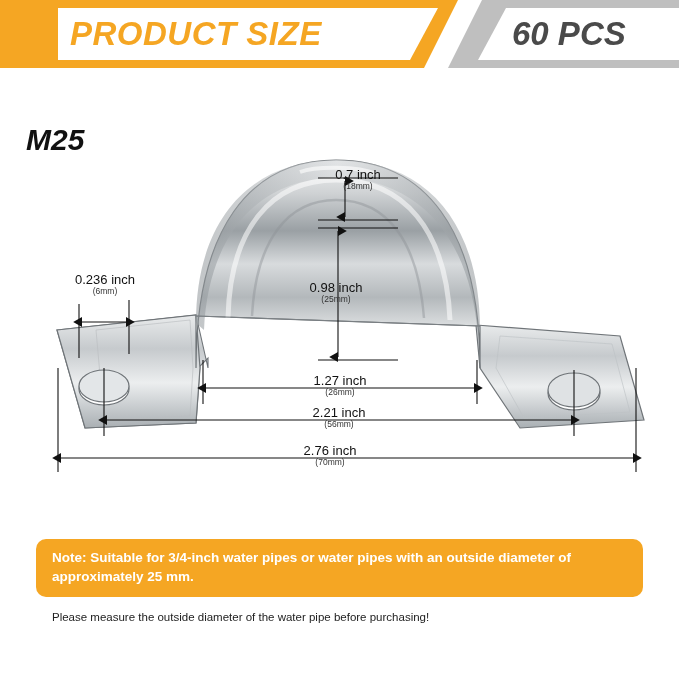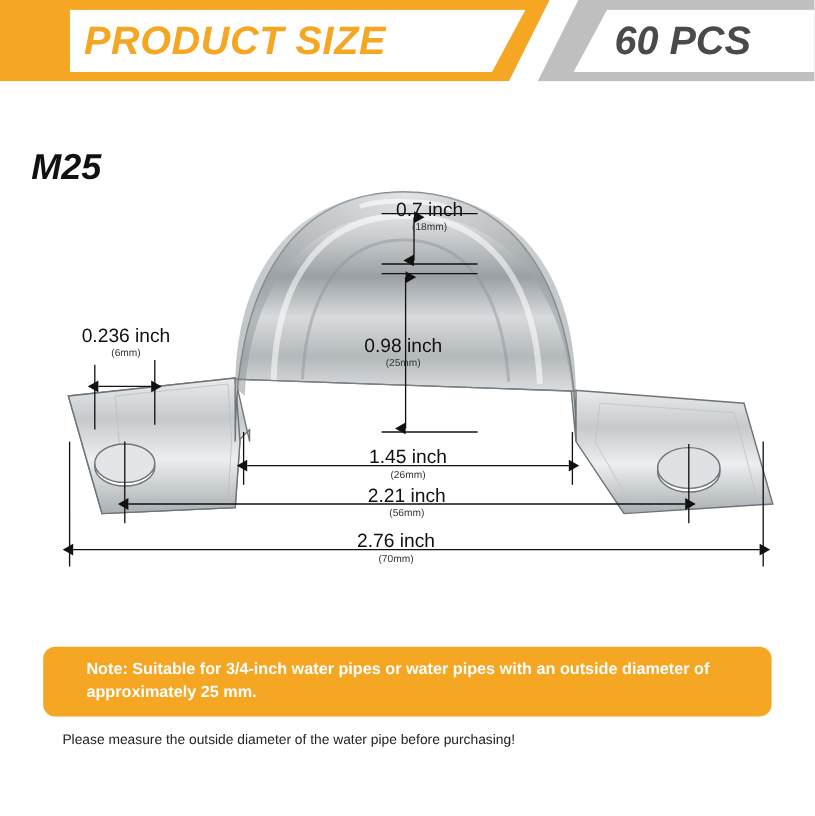--- a/index.html
+++ b/index.html
@@ -100,21 +100,21 @@
   }
 
   .dim-text {
     position: absolute;
     text-align: center;
     color: #111111;
     line-height: 1.05;
     white-space: nowrap;
   }
   .dim-main {
-    font-size: 16px;
+    font-size: 13px;
     display: block;
   }
   .dim-sub {
     font-size: 8.5px;
     display: block;
     color: #333333;
   }
 
   svg.draw {
     position: absolute;
@@ -135,21 +135,20 @@
   }
   .note-text {
     position: absolute;
     top: 548px;
     left: 52px;
     width: 578px;
     font-size: 13.5px;
     font-weight: bold;
     color: #ffffff;
     line-height: 19px;
-    margin-left: 20px;
   }
   .sub-note {
     position: absolute;
     top: 611px;
     left: 52px;
     width: 600px;
     font-size: 11.5px;
     color: #222222;
   }
 </style>
@@ -276,21 +275,21 @@
     <span class="dim-main">0.7 inch</span>
     <span class="dim-sub">(18mm)</span>
   </div>
 
   <div class="dim-text" style="left:286px; top:213px; width:100px;text-align:center;">
     <span class="dim-main">0.98 inch</span>
     <span class="dim-sub">(25mm)</span>
   </div>
 
   <div class="dim-text" style="left:290px; top:306px; width:100px;">
-    <span class="dim-main">1.45 inch</span>
+    <span class="dim-main">1.27 inch</span>
     <span class="dim-sub">(26mm)</span>
   </div>
 
   <div class="dim-text" style="left:289px; top:338px; width:100px;">
     <span class="dim-main">2.21 inch</span>
     <span class="dim-sub">(56mm)</span>
   </div>
 
   <div class="dim-text" style="left:280px; top:376px; width:100px;">
     <span class="dim-main">2.76 inch</span>

